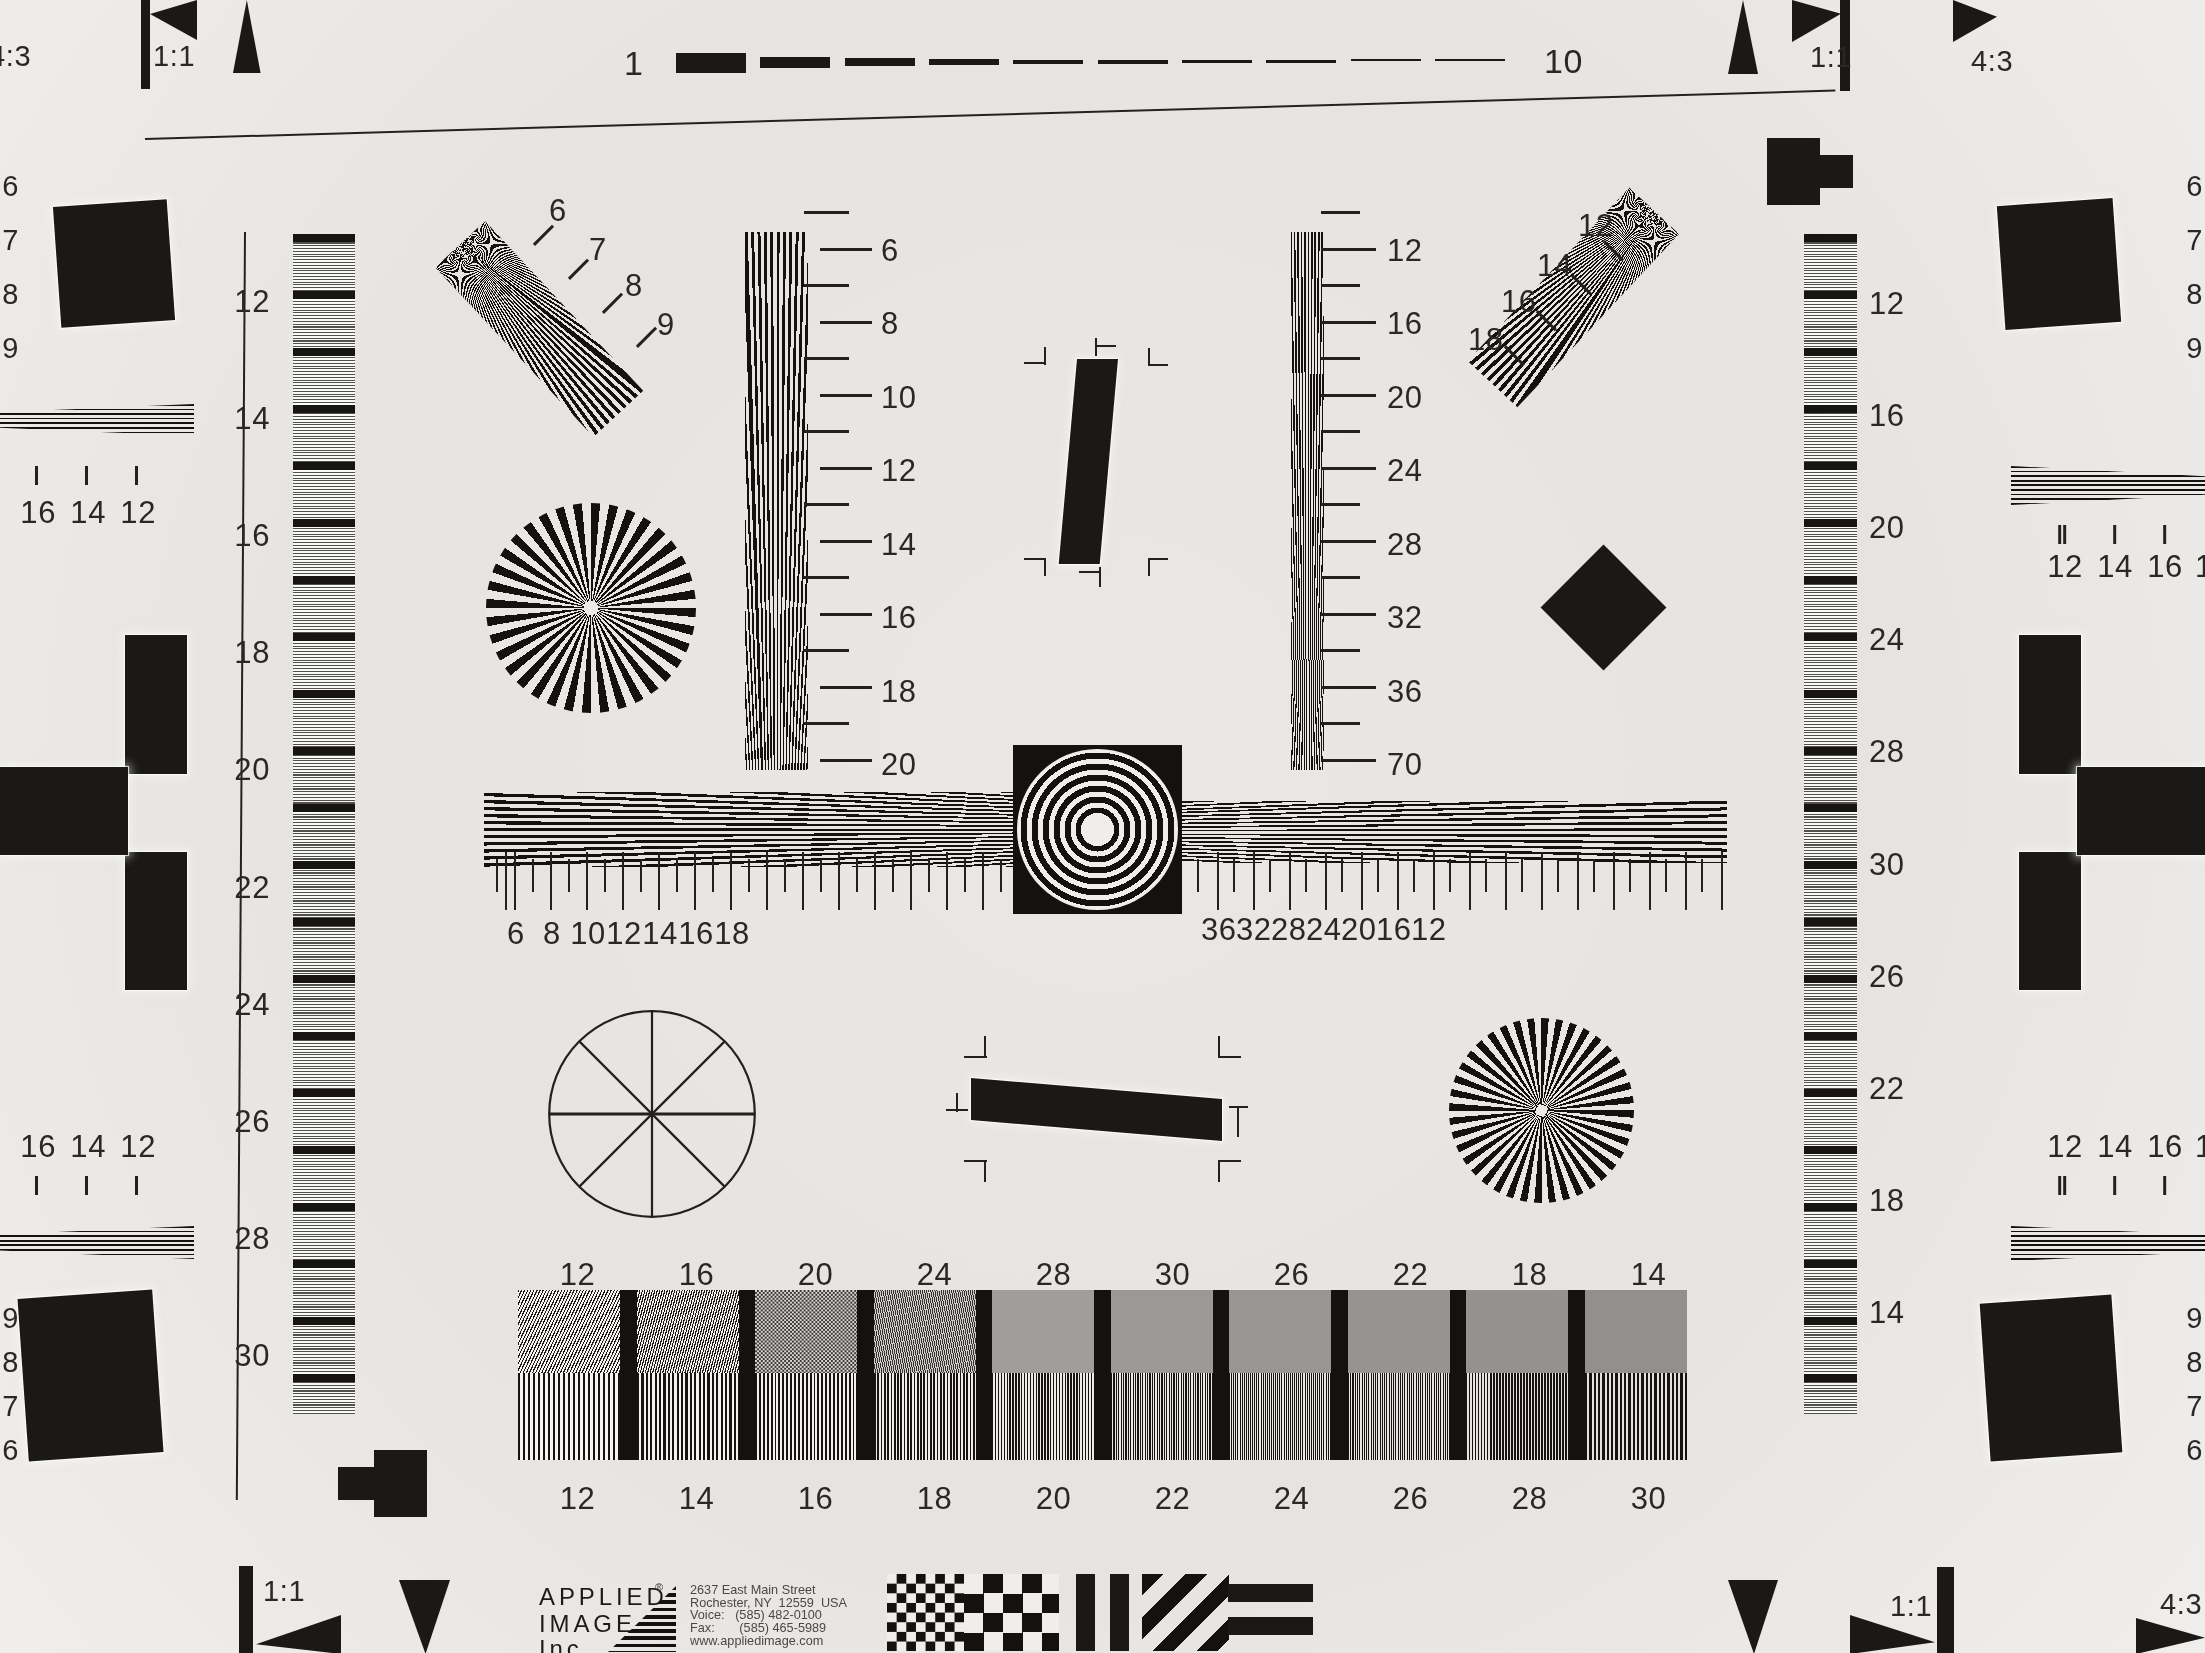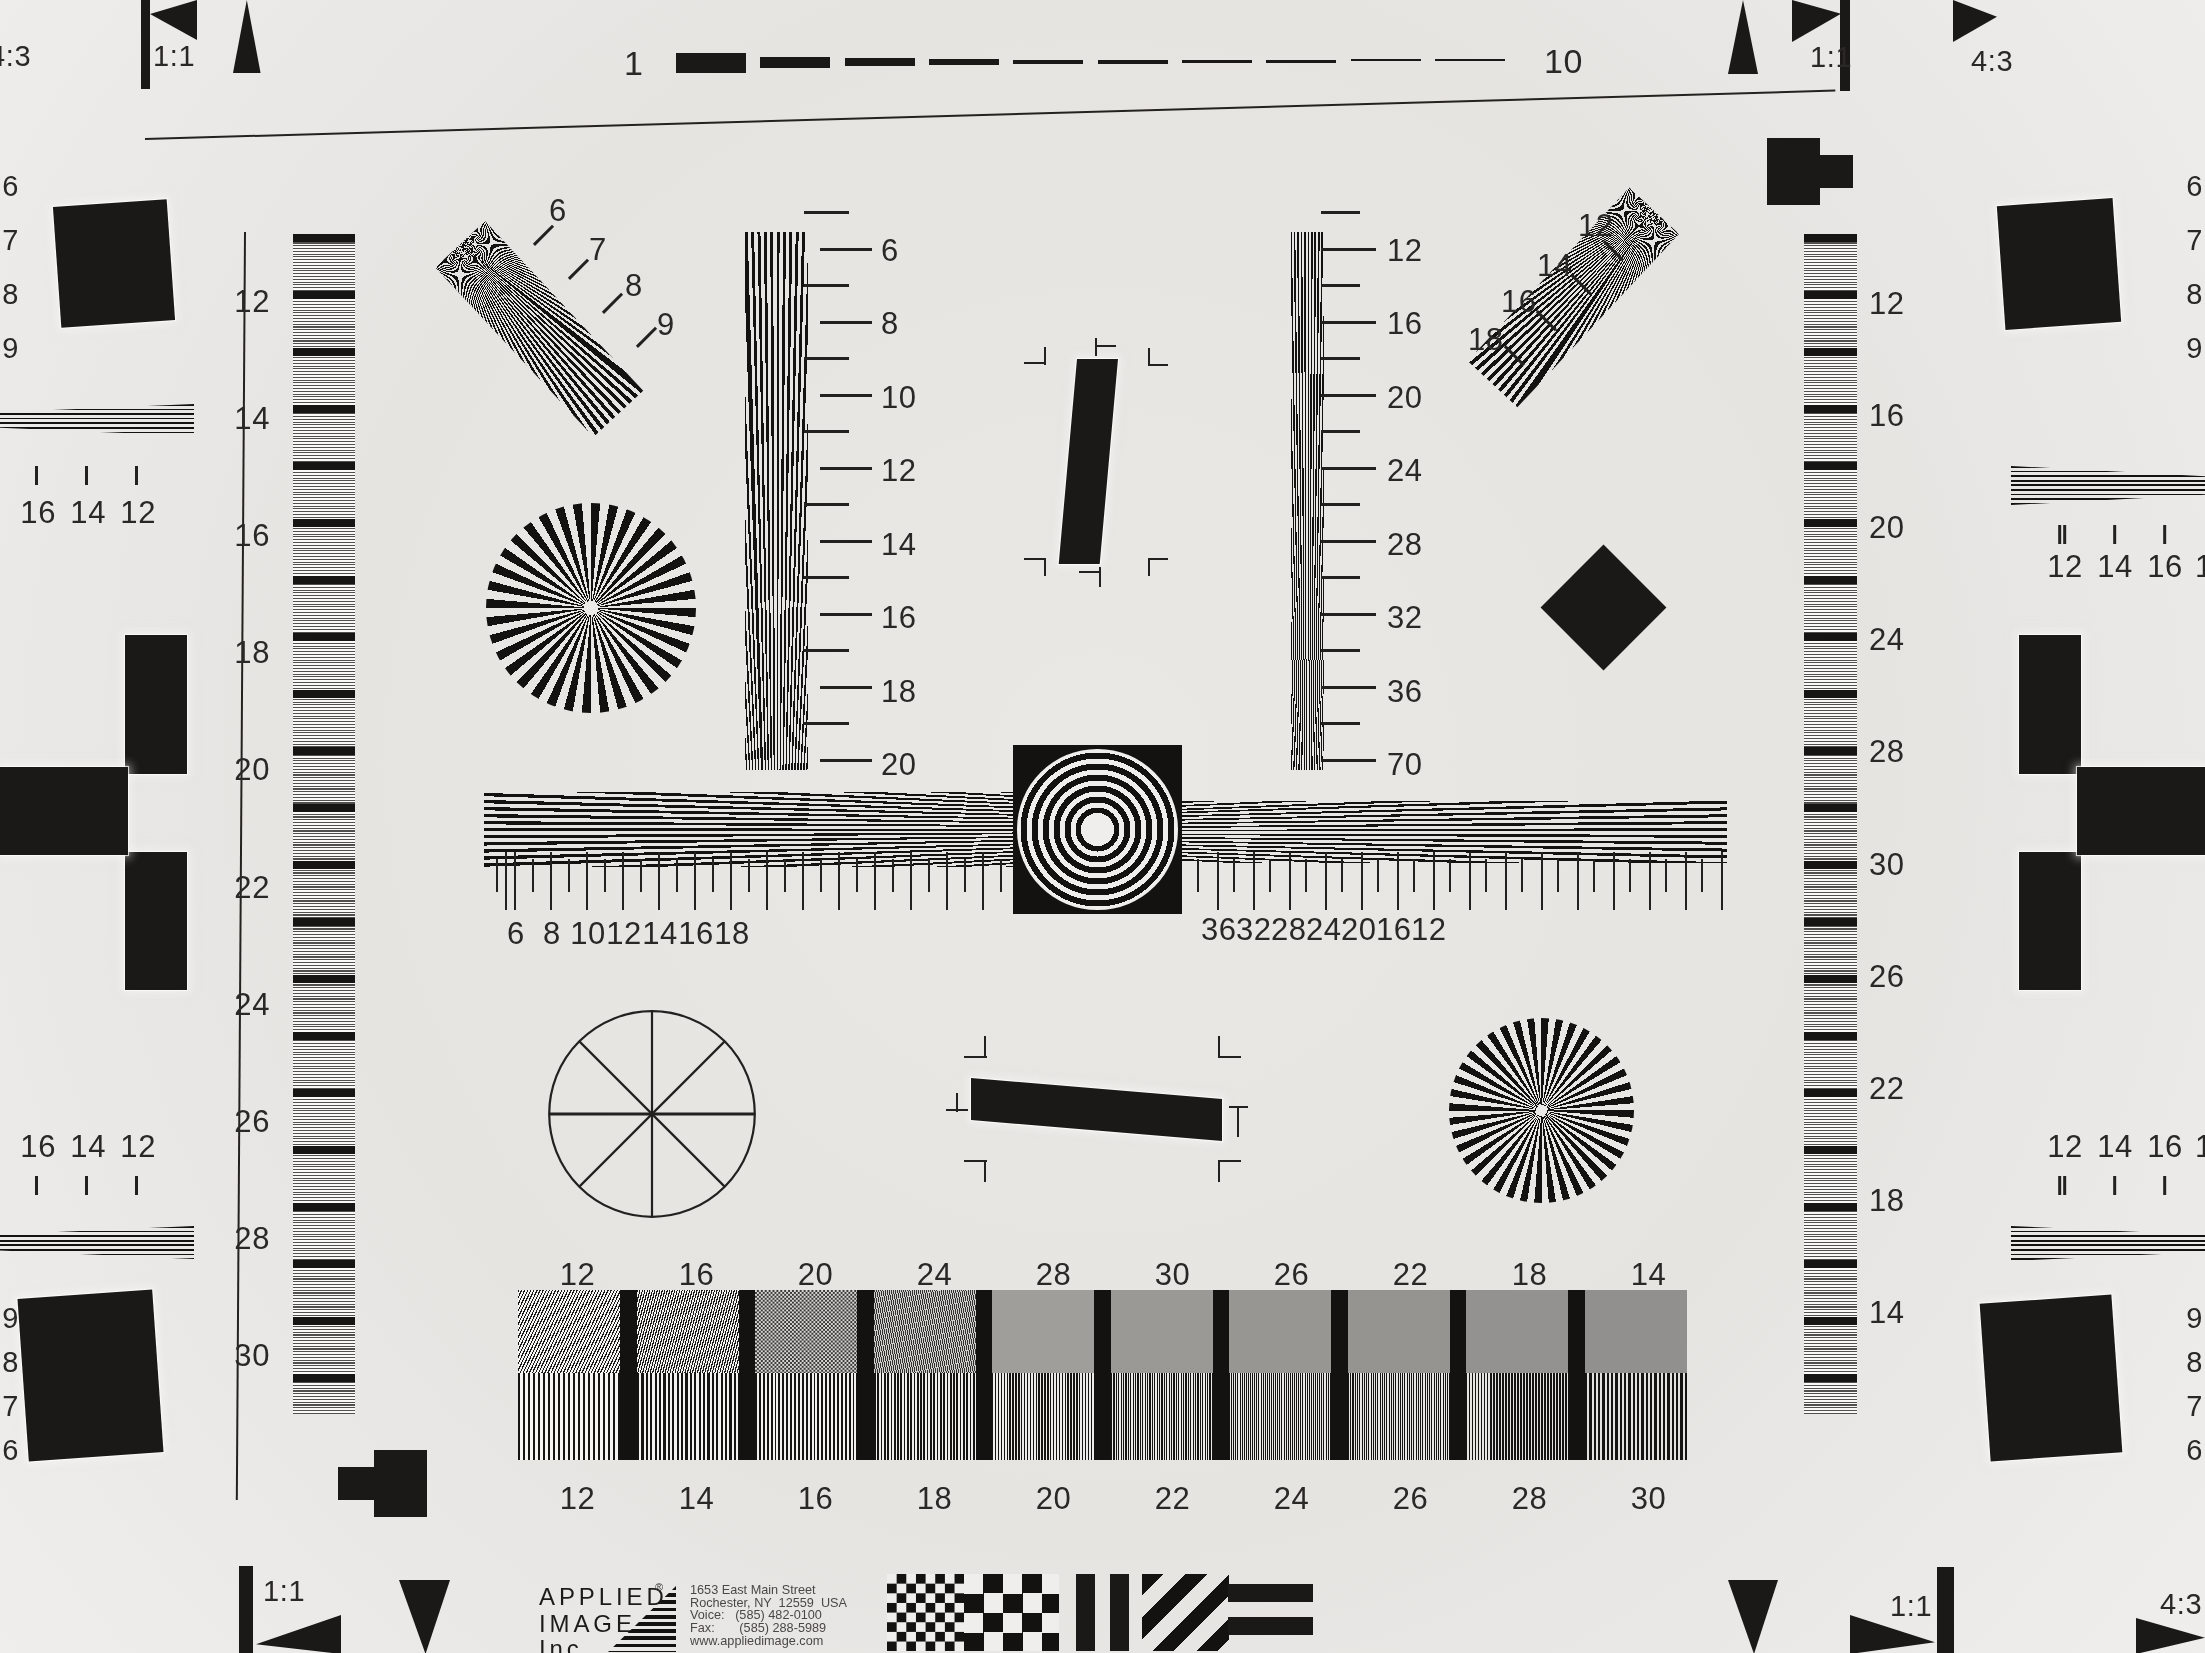--- a/index.html
+++ b/index.html
@@ -428,16 +428,16 @@
   <div class="abs blk" style="left:1110px;top:1574px;width:19.3px;height:77px;"></div>
   <div class="abs" id="diag"></div>
   <div class="abs blk" style="left:1228px;top:1584px;width:85px;height:17.6px;"></div>
   <div class="abs blk" style="left:1228px;top:1617px;width:85px;height:18px;"></div>
 
   <div class="abs brand" style="left:539px;top:1583px;">APPLIED</div>
   <div class="abs" style="left:655px;top:1581px;font-size:11px;color:#3a3836;">®</div>
   <div class="abs brand" style="left:539px;top:1610px;">IMAGE</div>
   <div class="abs brand" style="left:539px;top:1635px;">Inc</div>
   <div class="abs" id="logotri"></div>
-  <div class="abs addr" style="left:690px;top:1584px;"><div>1653 East Main Street</div><div>Rochester, NY  12559  USA</div><div>Voice:   (585) 482-0100</div><div>Fax:       (585) 288-5989</div><div>www.appliedimage.com</div></div>
+  <div class="abs addr" style="left:690px;top:1584px;"><div>2637 East Main Street</div><div>Rochester, NY  12559  USA</div><div>Voice:   (585) 482-0100</div><div>Fax:       (585) 465-5989</div><div>www.appliedimage.com</div></div>
 
 </div>
 
 
 </body></html>

